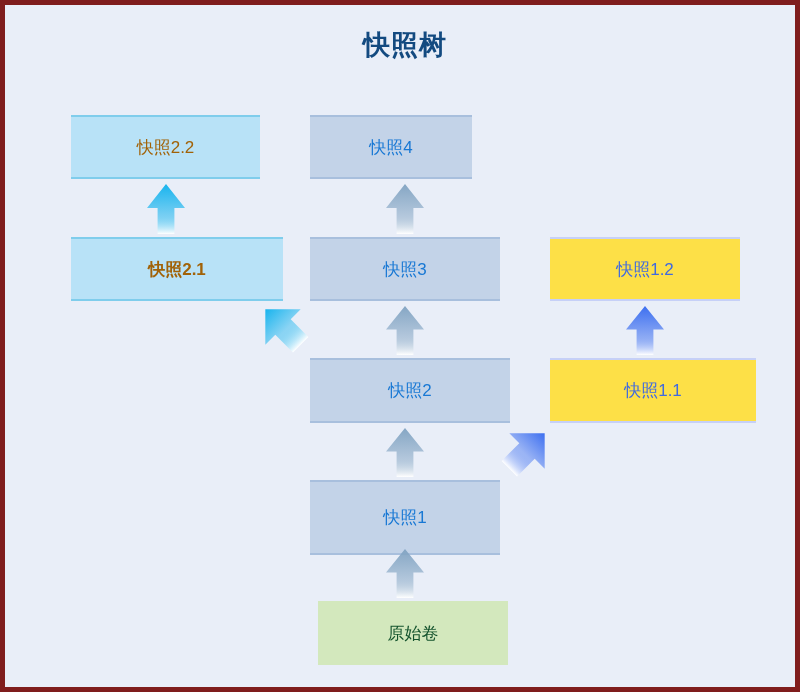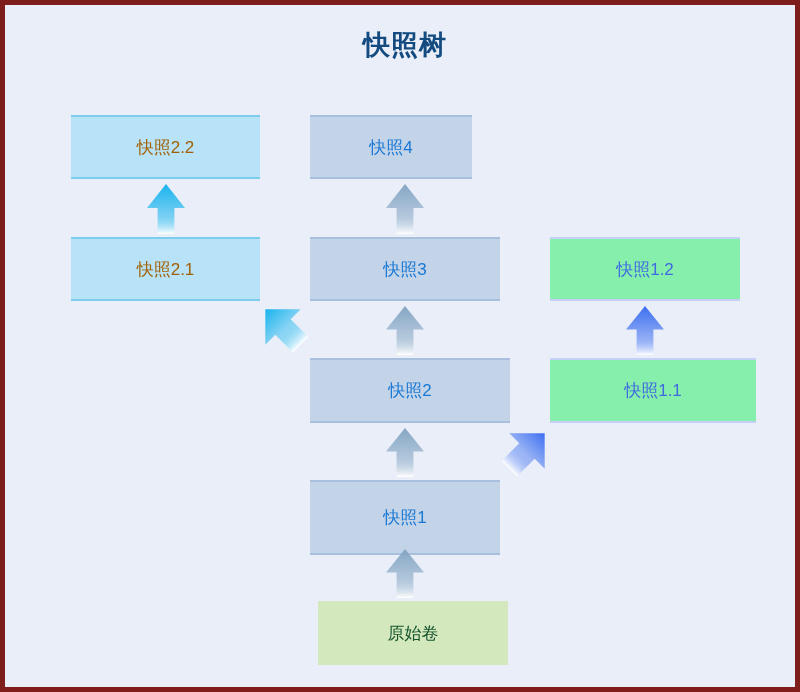--- a/index.html
+++ b/index.html
@@ -56,21 +56,21 @@
   
   .node.steel {
     background: #c3d3e8;
     border-top: 2px solid #a8bfdd;
     border-bottom: 2px solid #a8bfdd;
     color: #1878d4;
   }
 
   
   .node.lavender {
-    background: #86efac;
+    background: #fde047;
     border-top: 2px solid #c6d0f7;
     border-bottom: 2px solid #c6d0f7;
     color: #3f6ae0;
   }
 
   
   .node.green {
     background: #d3e8bd;
     border-top: 2px solid #d3e8bd;
     border-bottom: 2px solid #d3e8bd;
@@ -92,21 +92,21 @@
 <body>
 
 <div id="canvas">
 
   <div id="diagram-title">快照树</div>
 
   <div id="nodes-layer">
       <div class="node cyan" style="left: 66px; top: 110px; width: 189px; height: 64px;">
         <span>快照2.2</span>
       </div>
-      <div class="node cyan" style="left: 66px; top: 232px; width: 189px; height: 64px;">
+      <div class="node cyan" style="left: 66px; top: 232px; width: 212px; height: 64px; font-weight: bold;">
         <span>快照2.1</span>
       </div>
       <div class="node steel" style="left: 305px; top: 110px; width: 162px; height: 64px;">
         <span>快照4</span>
       </div>
       <div class="node steel" style="left: 305px; top: 232px; width: 190px; height: 64px;">
         <span>快照3</span>
       </div>
       <div class="node steel" style="left: 305px; top: 353px; width: 200px; height: 65px;">
         <span>快照2</span>

